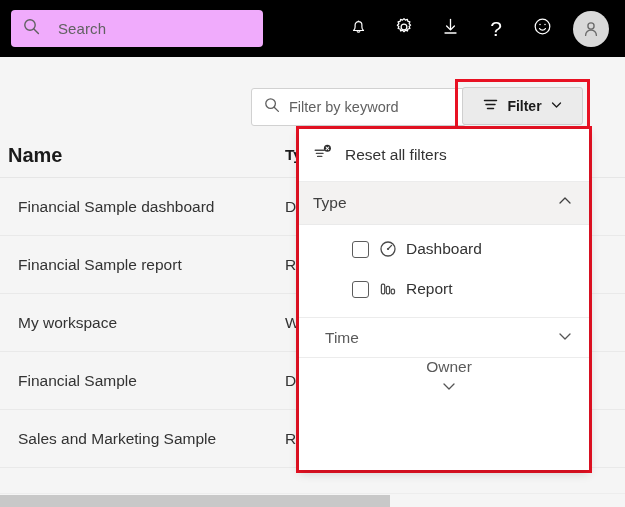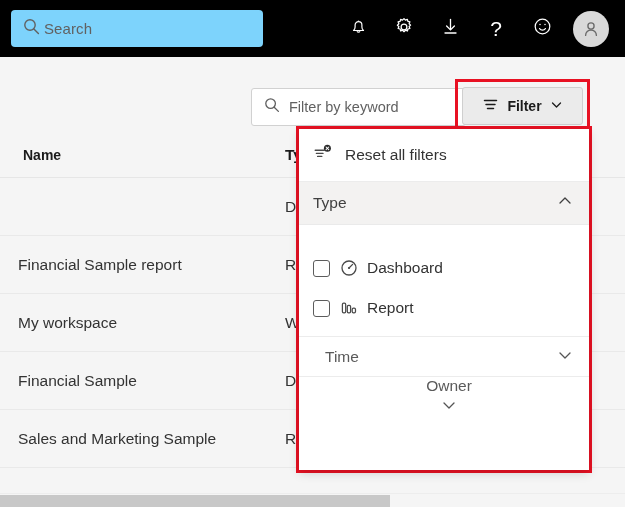--- a/index.html
+++ b/index.html
@@ -13,22 +13,22 @@
 
   
   .topbar {
     position: absolute; left: 0; top: 0; width: 625px; height: 57px;
     background: #000000;
     display: flex; align-items: center;
   }
   .search-box {
     position: absolute; left: 11px; top: 10px;
     width: 252px; height: 37px;
-    background: #7dd3fc; border-radius: 4px;
-    display: flex; align-items: center; gap: 4px;
+    background: #f0abfc; border-radius: 4px;
+    display: flex; align-items: center; gap: 18px;
     padding: 0 12px;
   }
   .search-box .sicon { flex: 0 0 auto; display: block; }
   .search-ph {
     font-size: 15px; color: #616161; letter-spacing: .1px;
     font-family: "Liberation Sans", sans-serif;
   }
   .top-icons {
     position: absolute; right: 8px; top: 0; height: 57px;
     display: flex; align-items: center; gap: 0px;
@@ -75,21 +75,21 @@
     z-index: 41;
   }
   .filter-lbl { font-size: 14px; color: #1b1b1b; font-weight: bold; }
 
   
   .table { position: absolute; left: 0; top: 133px; width: 625px; }
   .th-row {
     height: 45px; display: flex; align-items: center;
     border-bottom: 1px solid #e6e6e6;
   }
-  .th-name { position: absolute; left: 23px; font-size: 14px; color: #1b1b1b; font-weight: bold; }
+  .th-name { position: absolute; left: 8px; font-size: 20px; color: #1b1b1b; font-weight: bold; }
   .th-type { position: absolute; left: 285px; font-size: 15.5px; color: #1b1b1b; font-weight: bold; }
   .tr {
     position: relative; height: 58px;
     border-bottom: 1px solid #e9e9e9;
     display: flex; align-items: center;
   }
   .td-name { position: absolute; left: 18px; font-size: 15.5px; color: #333333; white-space: nowrap; }
   .td-type { position: absolute; left: 285px; font-size: 15.5px; color: #333333; white-space: nowrap; }
 
   
@@ -125,21 +125,21 @@
   .reset-lbl { font-size: 15.5px; color: #333333; }
 
   .sec-head {
     height: 43px; display: flex; align-items: center; justify-content: space-between;
     padding: 0 16px 0 14px;
     background: #f3f2f1; border-bottom: 1px solid #eaeaea;
   }
   .sec-title { font-size: 15.5px; color: #404040; }
   .sec-title.muted { color: #5a5a5a; }
 
-  .opt-list { padding: 23px 0 8px 0; }
+  .opt-list { padding: 4px 0 8px 0; margin-left: 39px; }
   .opt {
     height: 40px; display: flex; align-items: center; gap: 9px;
     padding: 0 14px;
   }
   .cb {
     width: 17px; height: 17px; flex: 0 0 auto;
     border: 1.6px solid #5c5c5c; border-radius: 3px; background: #fff;
   }
   .opt-icon { width: 19px; height: 19px; flex: 0 0 auto; display: flex; align-items: center; justify-content: center; }
   .opt-lbl { font-size: 15.5px; color: #333333; }
@@ -248,20 +248,21 @@
   </div>
 
   <div class="table">
 
     <div class="th-row">
       <span class="th-name">Name</span>
       <span class="th-type">Type</span>
     </div>
 
     <div class="tr">
+      <span class="td-name">Financial Sample dashboard</span>
       <span class="td-type">Da</span>
     </div>
     <div class="tr">
       <span class="td-name">Financial Sample report</span>
       <span class="td-type">Rep</span>
     </div>
     <div class="tr">
       <span class="td-name">My workspace</span>
       <span class="td-type">Wo</span>
     </div>

